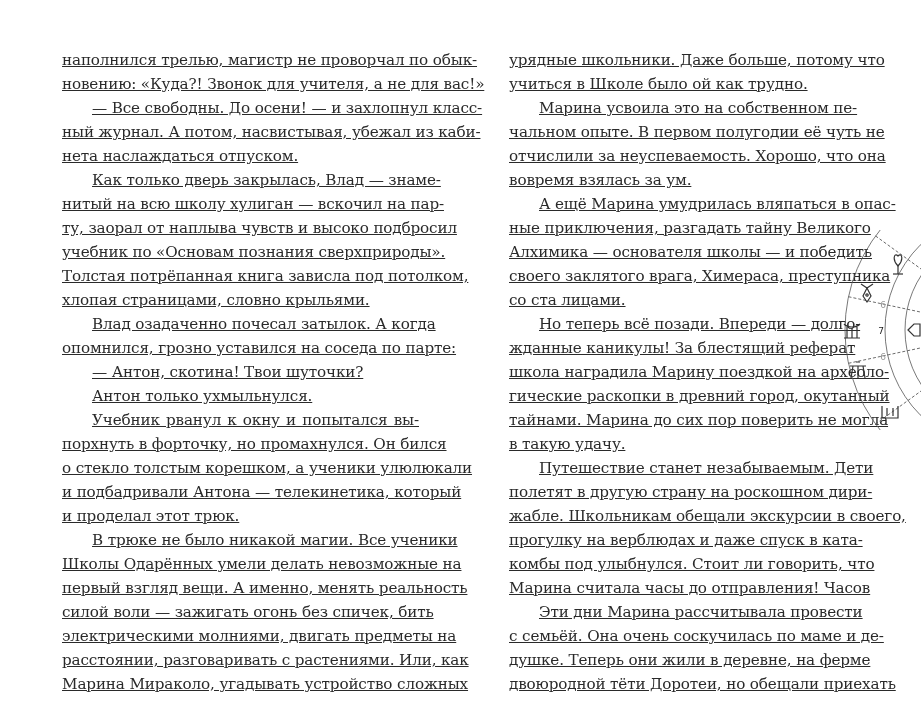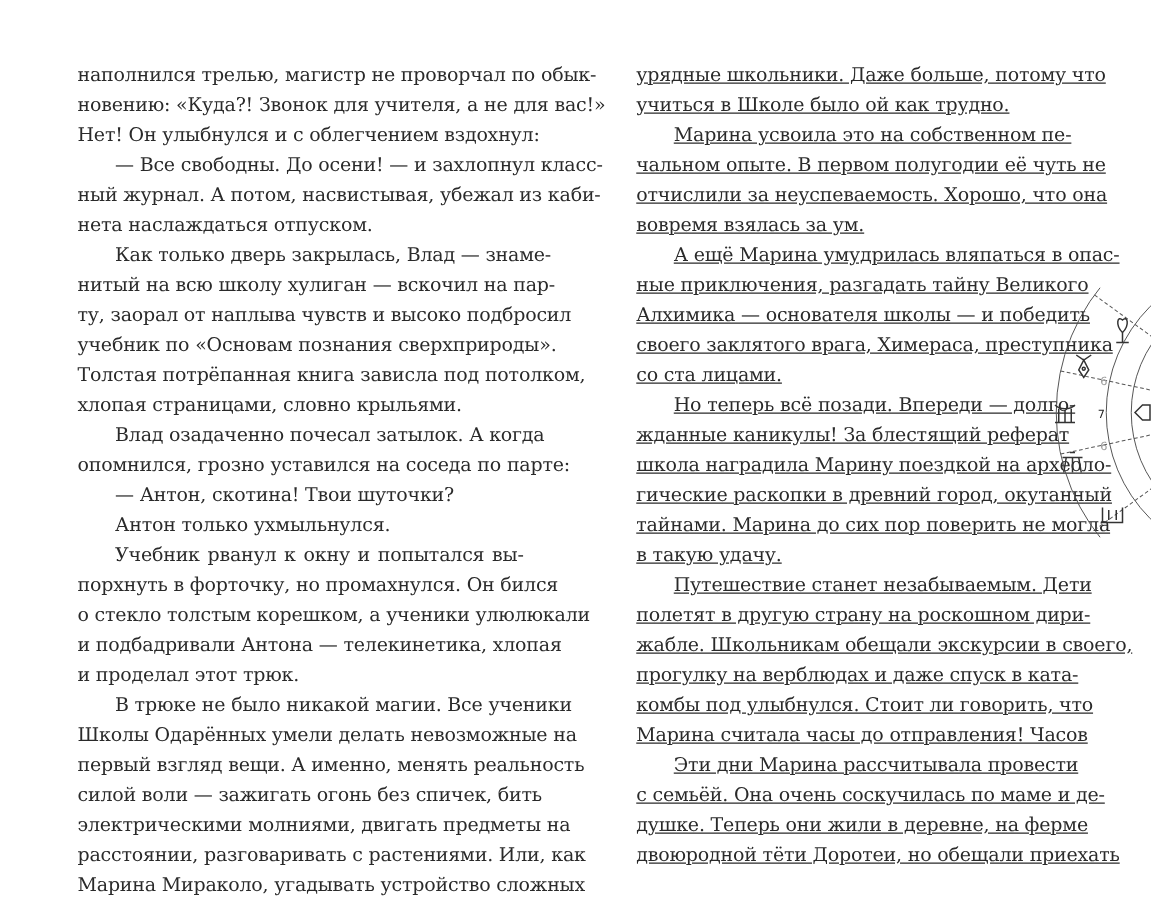--- a/index.html
+++ b/index.html
@@ -3,56 +3,55 @@
   <meta charset="utf-8">
   <style>
     html, body { margin: 0; padding: 0; }
     body {
       width: 921px; height: 720px; overflow: hidden;
       background: #ffffff; position: relative;
       font-family: "DejaVu Serif", "Liberation Serif", serif;
       color: #2a2a2a;
     }
     .page { position: absolute; top: 48px; }
-    .page.left { left: 62px; width: 357px; }
+    .page.left { left: 62px; width: 357px; text-decoration: underline; }
     .page.right { left: 509px; width: 331px; text-decoration: underline; }
     .line {
       height: 24px; line-height: 24px; font-size: 15.2px;
       white-space: nowrap; text-align: justify; text-align-last: justify;
       letter-spacing: -0.15px;
     }
     .line.indent { padding-left: 30px; }
     .line.last { text-align-last: left; }
     .wheel { position: absolute; left: 830px; top: 230px; width: 91px; height: 200px; overflow: hidden; }
     .wheel svg { position: absolute; left: 0; top: 0; }
   </style>
 </head>
 <body>
 
 <div class="page left" id="left-page">
     <div class="line">наполнился трелью, магистр не проворчал по обык-</div>
     <div class="line">новению: «Куда?! Звонок для учителя, а не для вас!»</div>
-    <div class="line last">Нет! Он улыбнулся и с облегчением вздохнул:</div>
     <div class="line indent">— Все свободны. До осени! — и захлопнул класс-</div>
     <div class="line">ный журнал. А потом, насвистывая, убежал из каби-</div>
     <div class="line last">нета наслаждаться отпуском.</div>
     <div class="line indent">Как только дверь закрылась, Влад — знаме-</div>
     <div class="line">нитый на всю школу хулиган — вскочил на пар-</div>
     <div class="line">ту, заорал от наплыва чувств и высоко подбросил</div>
     <div class="line">учебник по «Основам познания сверхприроды».</div>
     <div class="line">Толстая потрёпанная книга зависла под потолком,</div>
     <div class="line last">хлопая страницами, словно крыльями.</div>
     <div class="line indent">Влад озадаченно почесал затылок. А когда</div>
     <div class="line last">опомнился, грозно уставился на соседа по парте:</div>
     <div class="line indent last">— Антон, скотина! Твои шуточки?</div>
     <div class="line indent last">Антон только ухмыльнулся.</div>
     <div class="line indent">Учебник рванул к окну и попытался вы-</div>
     <div class="line">порхнуть в форточку, но промахнулся. Он бился</div>
     <div class="line">о стекло толстым корешком, а ученики улюлюкали</div>
-    <div class="line">и подбадривали Антона — телекинетика, хлопая</div>
+    <div class="line">и подбадривали Антона — телекинетика, который</div>
     <div class="line last">и проделал этот трюк.</div>
     <div class="line indent">В трюке не было никакой магии. Все ученики</div>
     <div class="line">Школы Одарённых умели делать невозможные на</div>
     <div class="line">первый взгляд вещи. А именно, менять реальность</div>
     <div class="line">силой воли — зажигать огонь без спичек, бить</div>
     <div class="line">электрическими молниями, двигать предметы на</div>
     <div class="line">расстоянии, разговаривать с растениями. Или, как</div>
     <div class="line">Марина Мираколо, угадывать устройство сложных</div>
   </div>
 <div class="page right" id="right-page">

